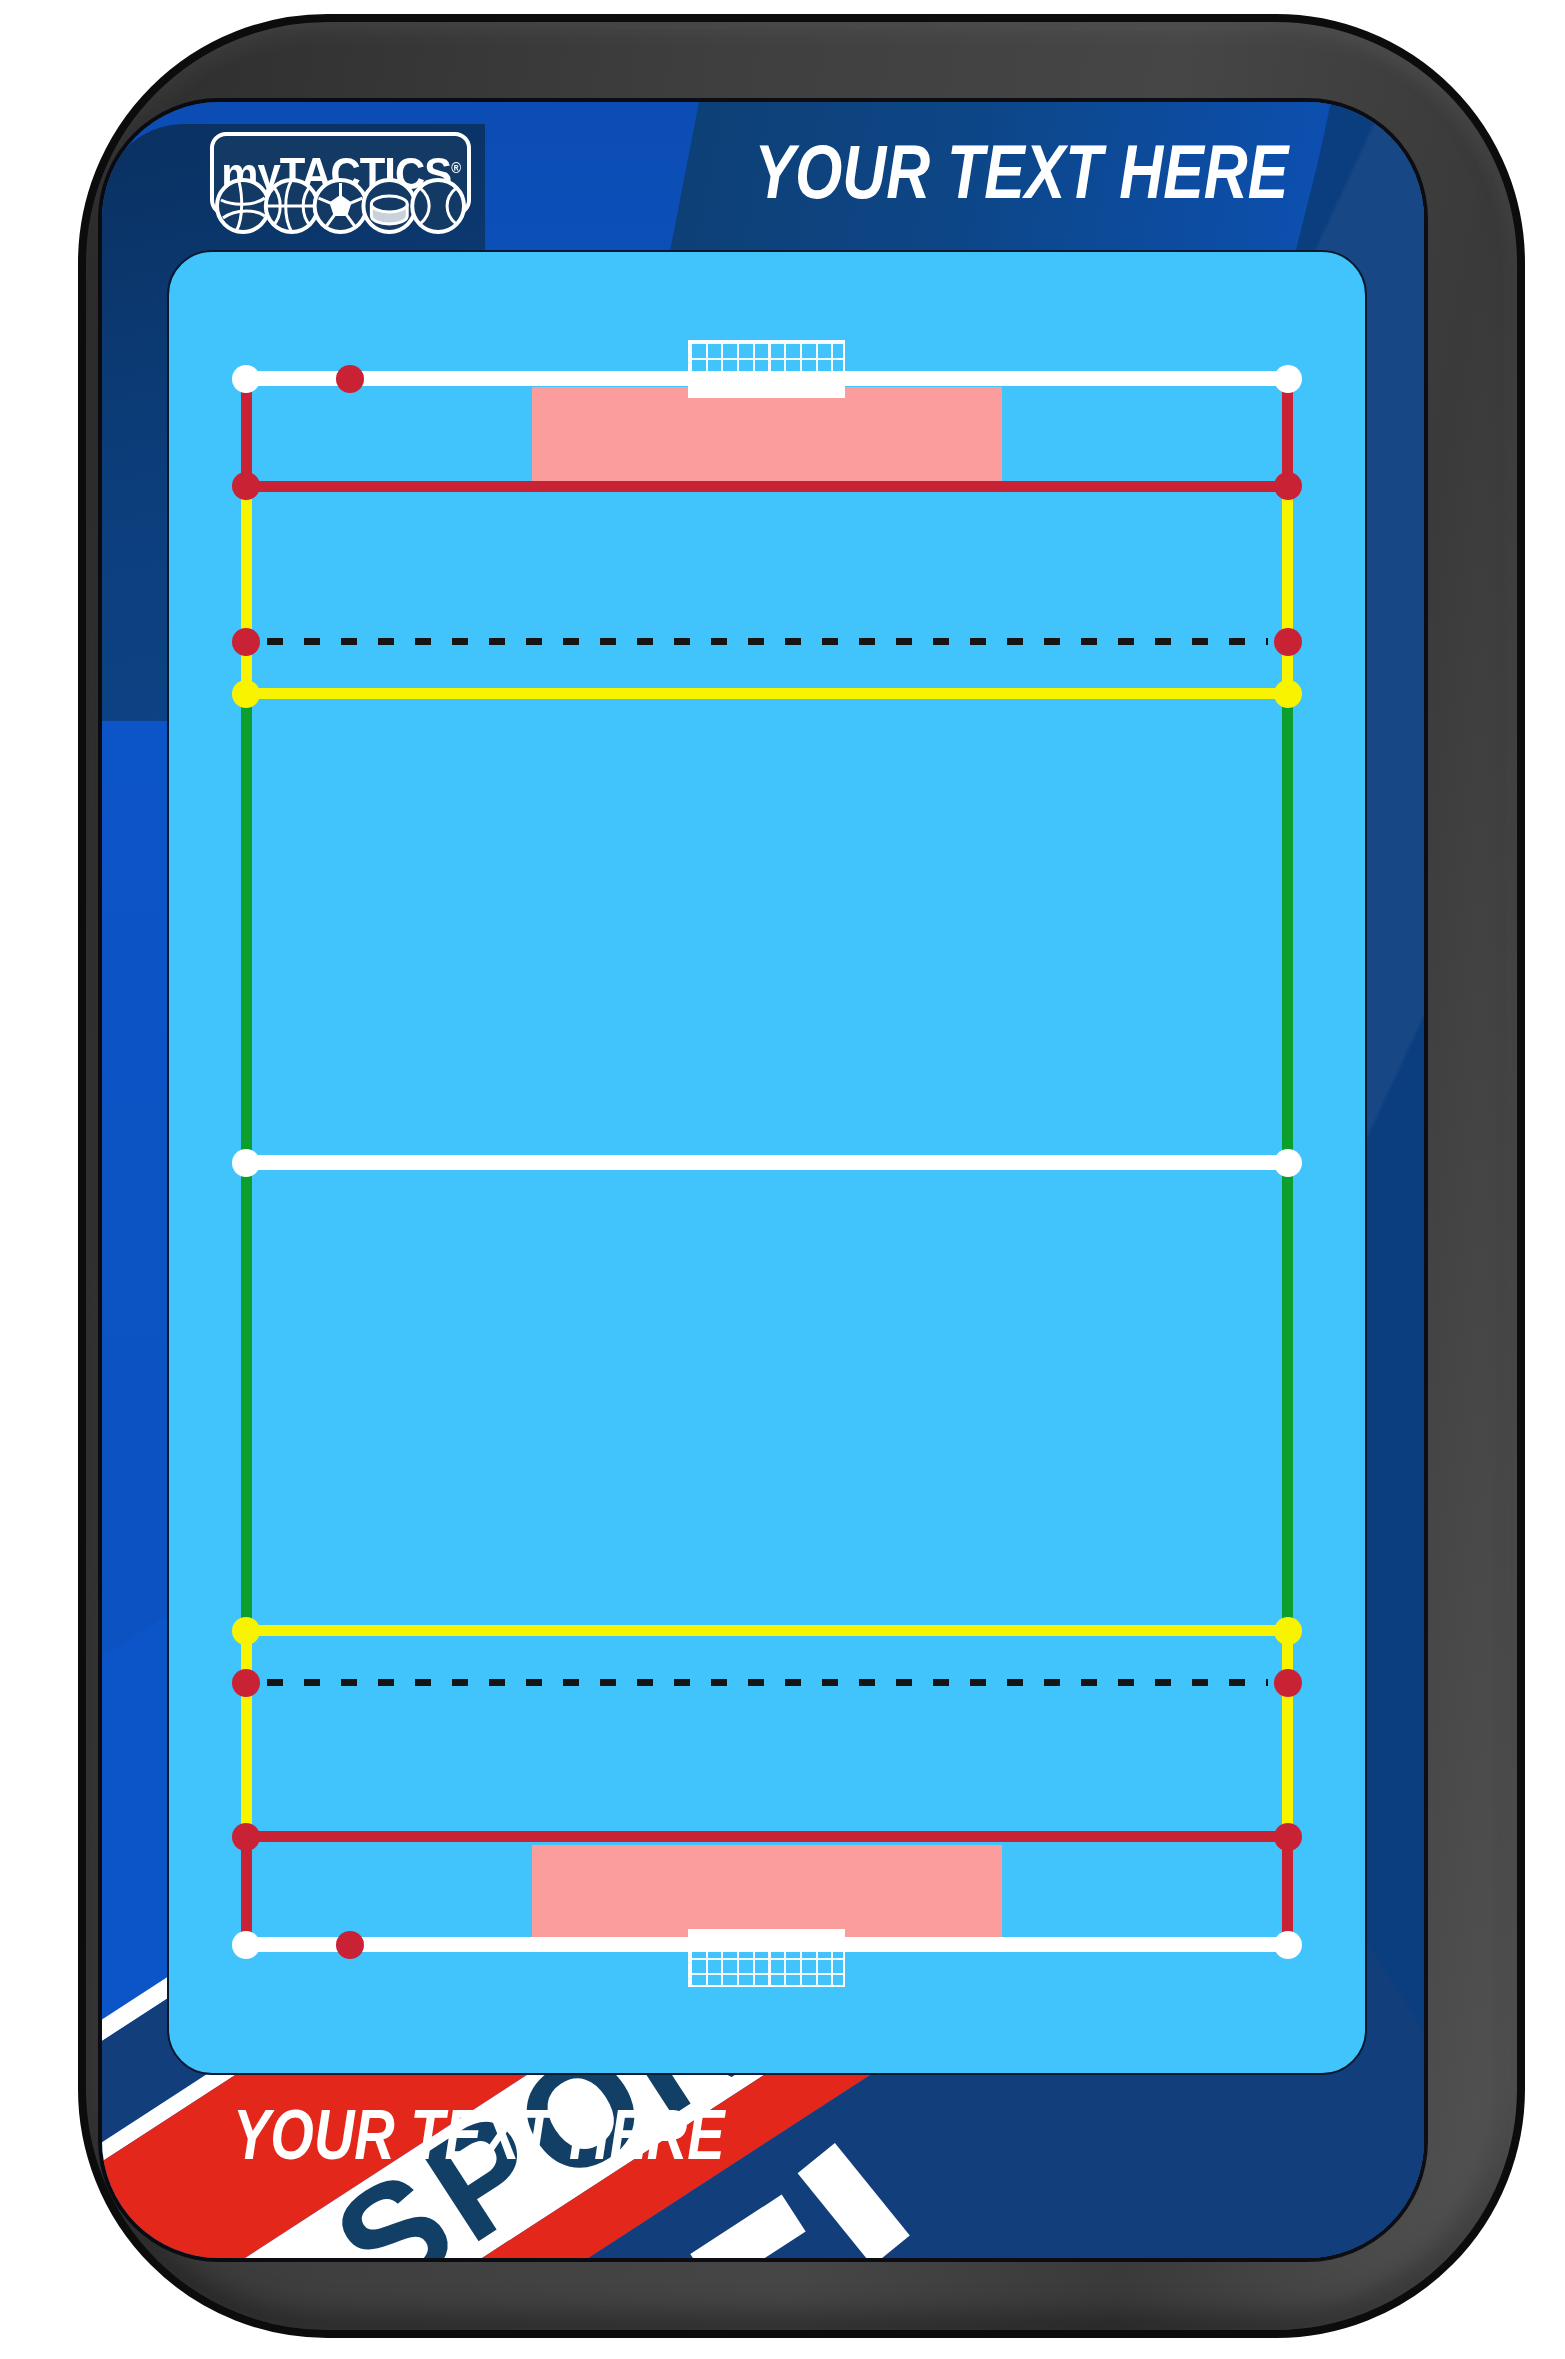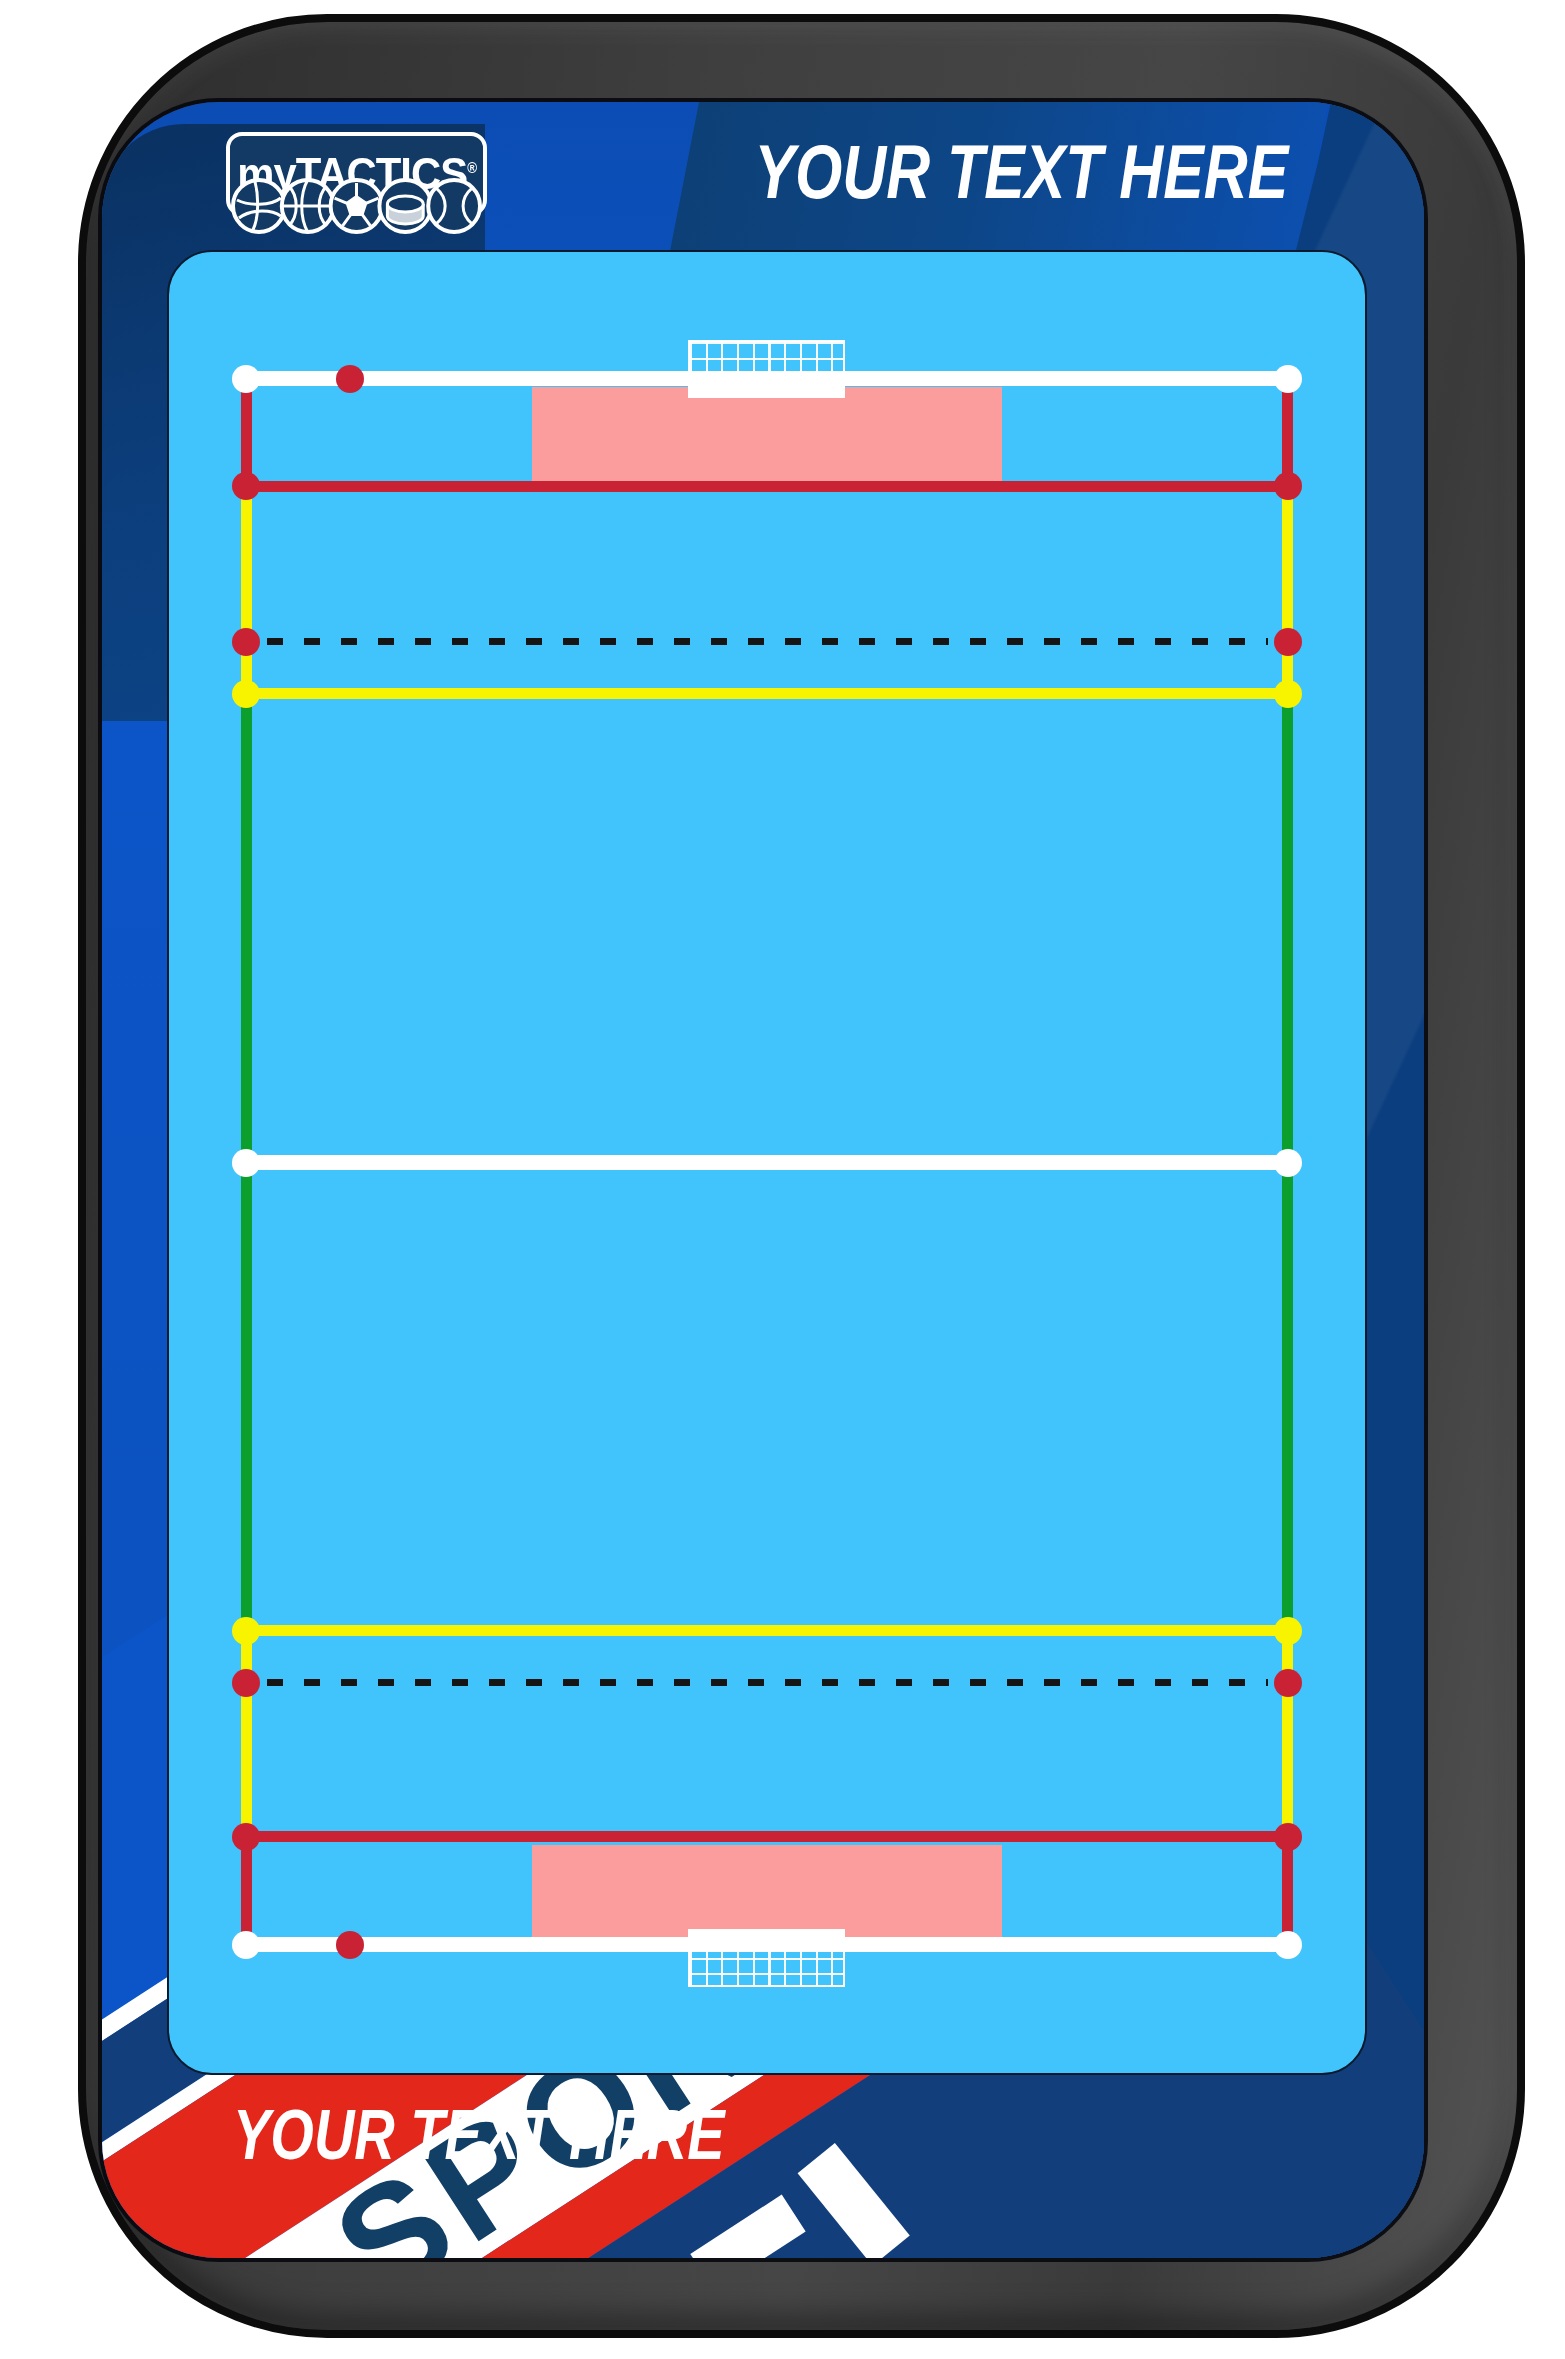--- a/index.html
+++ b/index.html
@@ -39,21 +39,21 @@
   .st-w2   {top:407px;height:16px;background:#ffffff;}
   .st-red1 {top:423px;height:159px;background:#e3271b;}
   .st-text {top:582px;height:129px;background:#ffffff;}
   .st-red2 {top:711px;height:58px;background:#e3271b;}
   .st-navy2{top:769px;height:524px;background:#123f7c;}
   .sticker-word{position:absolute;left:269px;top:-8px;font-weight:bold;font-size:149px;line-height:139px;
                 color:#123f66;letter-spacing:8px;}
   .cut{position:absolute;background:#ffffff;}
 
   
-  .logo{position:absolute;left:124px;top:30px;z-index:6;}
+  .logo{position:absolute;left:108px;top:30px;z-index:6;}
   .plaque{width:261px;height:84px;background:#123a64;border:4px solid #ffffff;border-radius:16px;
           box-sizing:border-box;display:flex;align-items:center;justify-content:center;}
   .plaque-text{color:#ffffff;font-weight:bold;font-size:44px;letter-spacing:-1px;transform:scaleX(.95);white-space:nowrap;}
   .plaque-text sup{font-size:14px;}
   .balls{position:absolute;left:3px;top:42px;}
 
   
   .cust{position:absolute;color:#ffffff;font-weight:bold;font-style:italic;white-space:nowrap;z-index:5;}
   .cust-top{top:32px;right:136px;font-size:76px;line-height:76px;transform:scaleX(.8);transform-origin:100% 50%;}
   .cust-bot{top:1998px;left:131px;font-size:70px;line-height:70px;transform:scaleX(.8);transform-origin:0 50%;}

